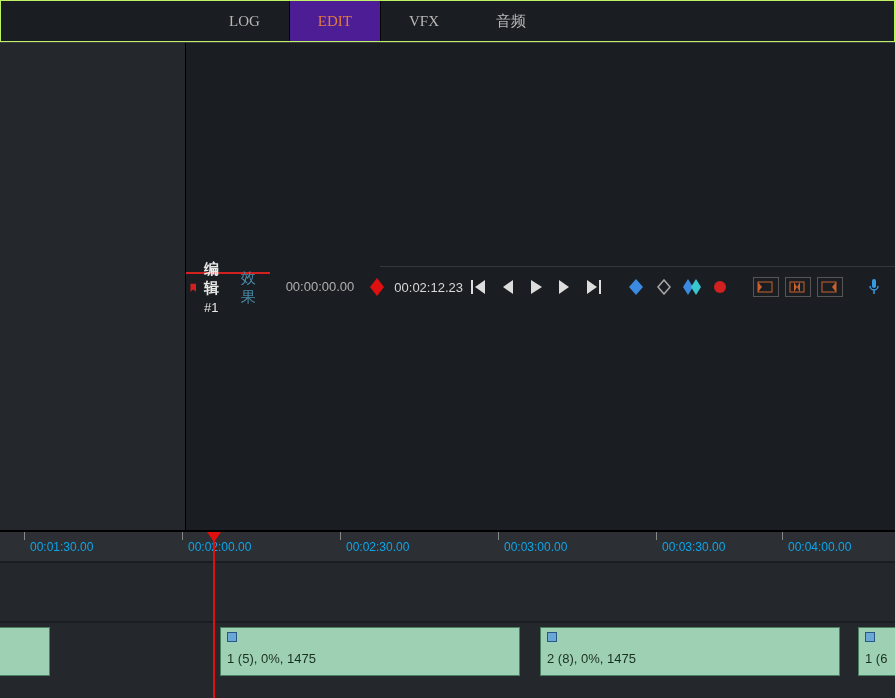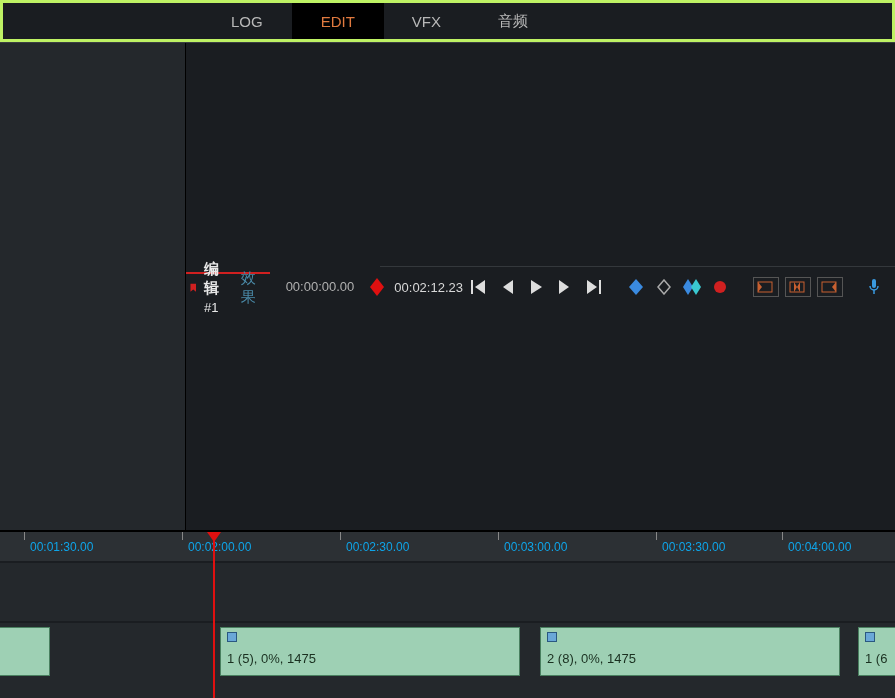--- a/index.html
+++ b/index.html
@@ -24,21 +24,21 @@
     display: flex;
     align-items: center;
     justify-content: center;
     padding: 0 28px;
     font-size: 15px;
     color: #b8b8b8;
     cursor: pointer;
     border-right: 1px solid transparent;
   }
   .top-tab.active {
-    background: #000000;
+    background: #4c1d95;
     color: #e07a3f;
     border-left: 1px solid #000;
     border-right: 1px solid #000;
   }
   .mid {
     display: flex;
     height: 488px;
     background: #24282c;
     border-top: 1px solid #3a3e42;
   }
@@ -176,21 +176,21 @@
     padding: 4px 6px;
     overflow:hidden;
   }
   .clip .handle {
     width:10px; height:10px;
     background:#6aa8d8;
     border:1px solid #2a5880;
     display:inline-block;
     margin-bottom:6px;
   }
-  .black-border { border:3px solid #bef264; }
+  .black-border { border:1px solid #bef264;font-family:Liberation Serif, serif; }
 </style>
 </head>
 <body>
 
 <div class="top-bar black-border">
   <div class="top-tab">LOG</div>
   <div class="top-tab active">EDIT</div>
   <div class="top-tab">VFX</div>
   <div class="top-tab">音频</div>
 </div>

